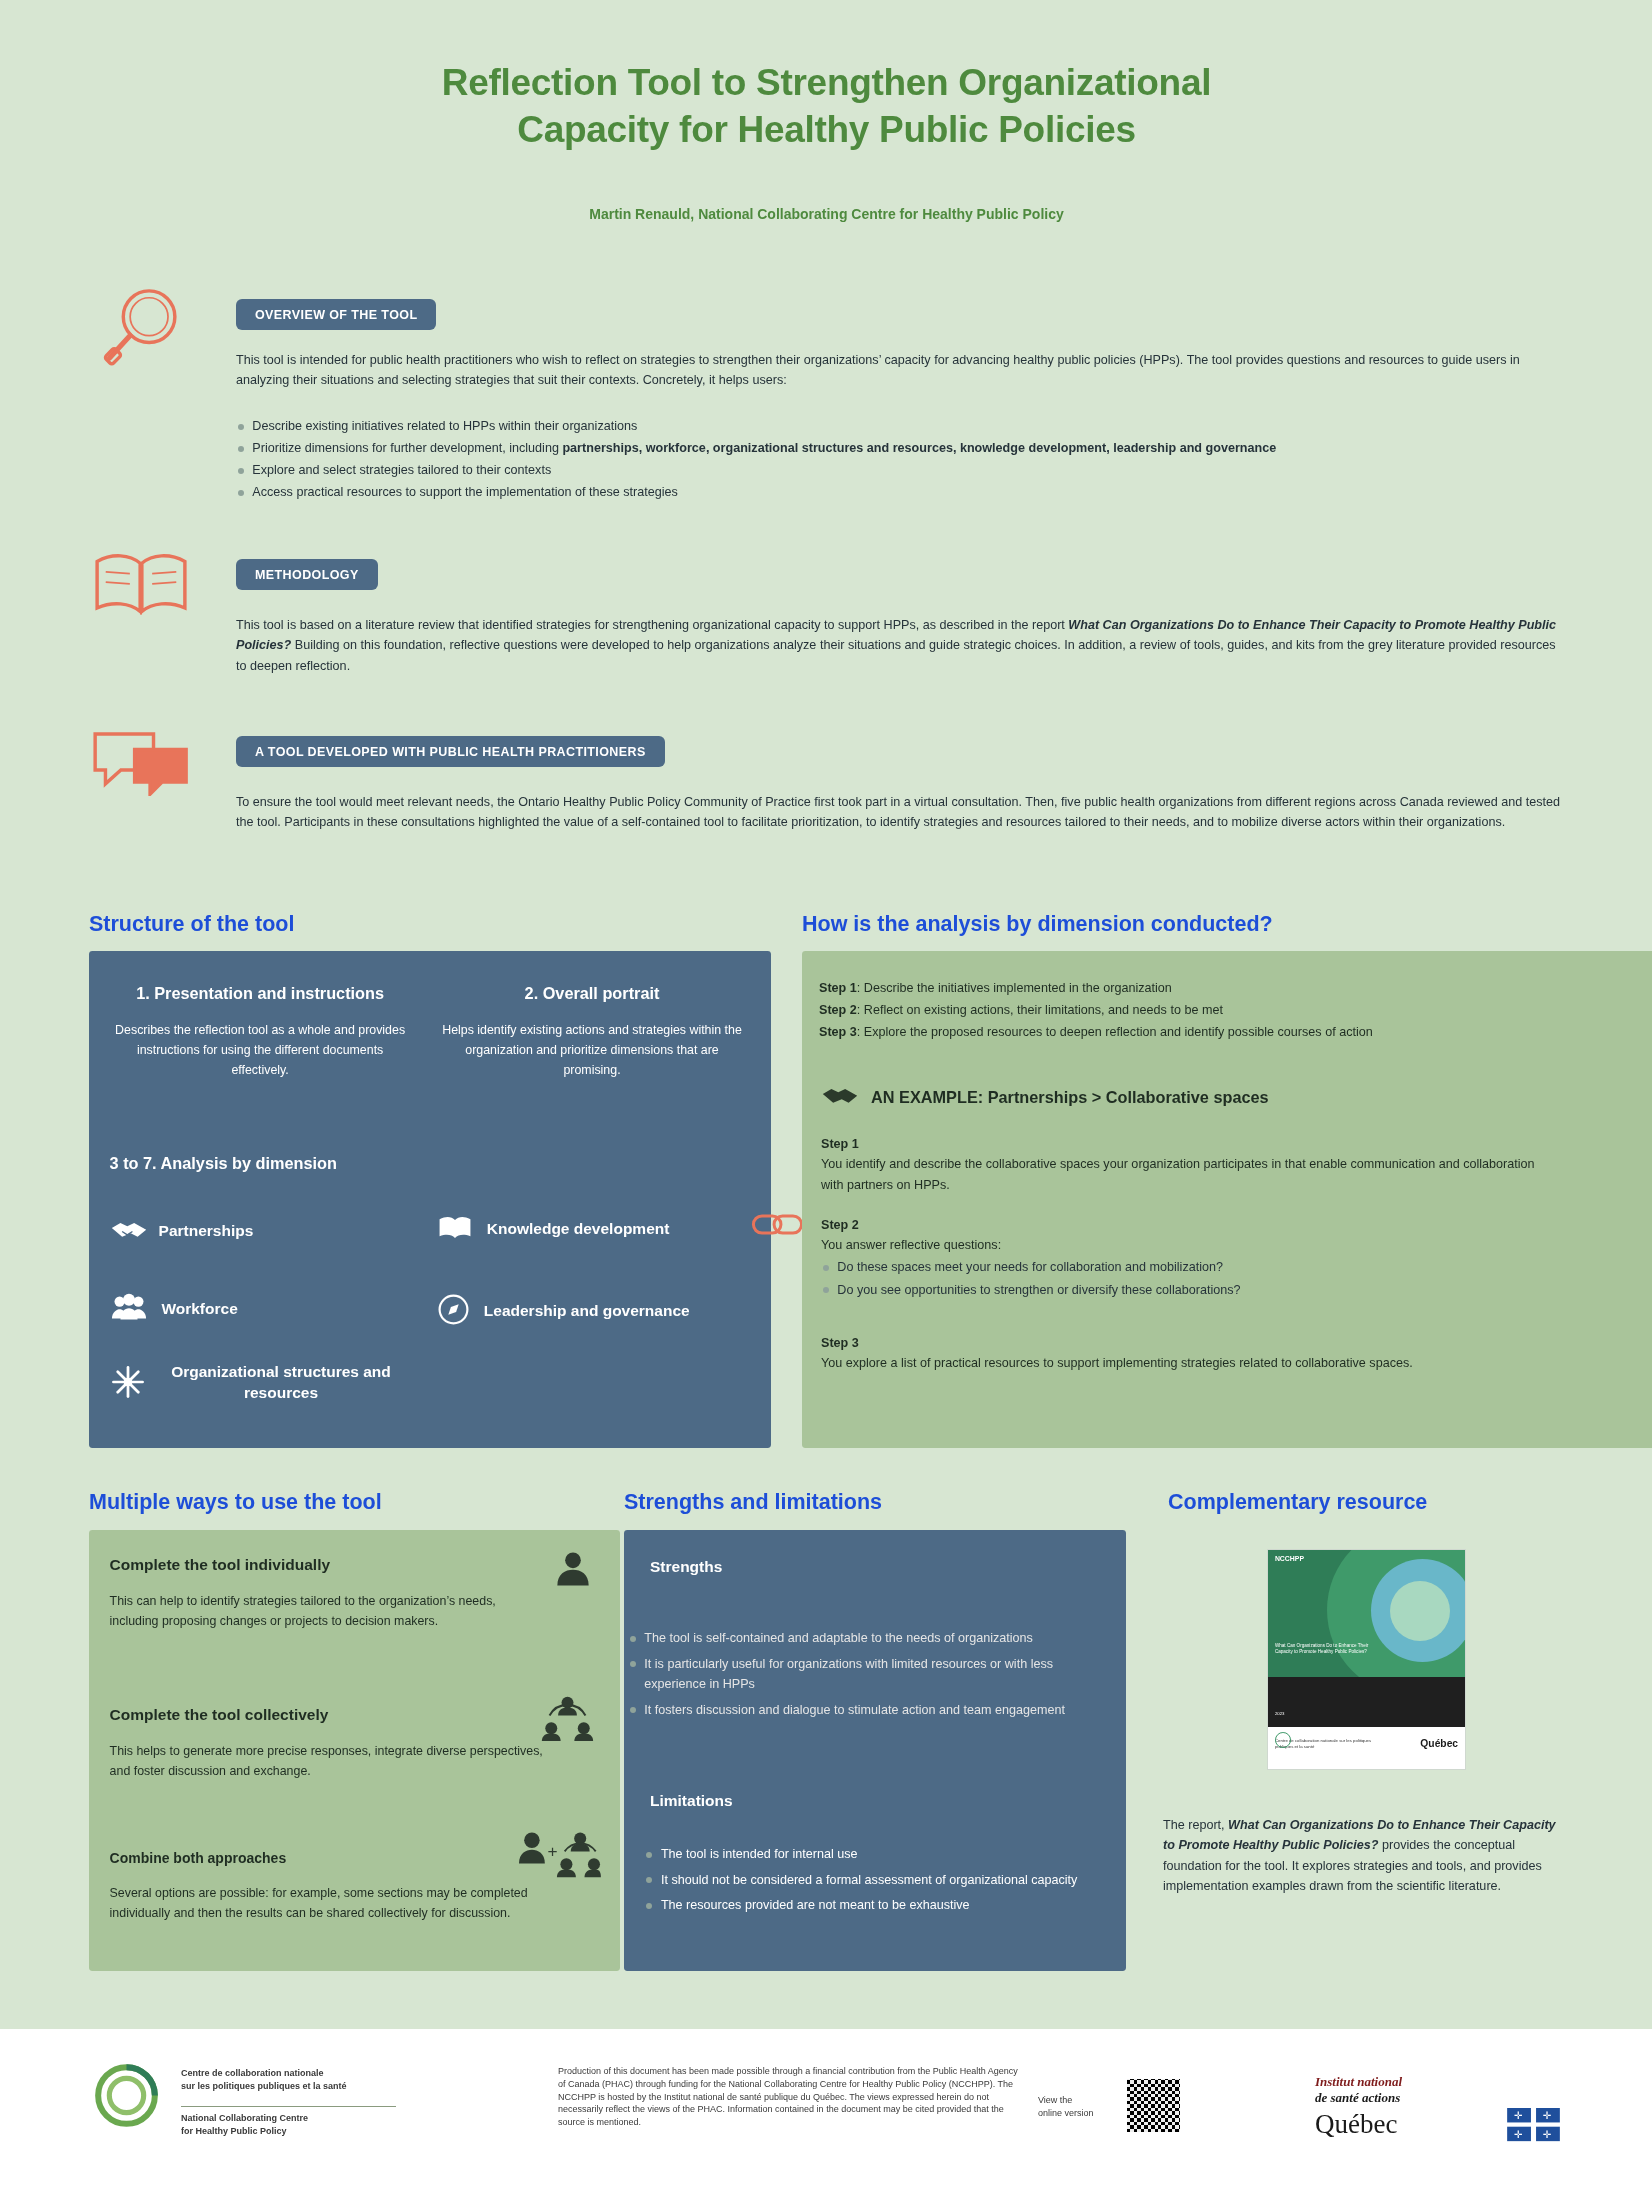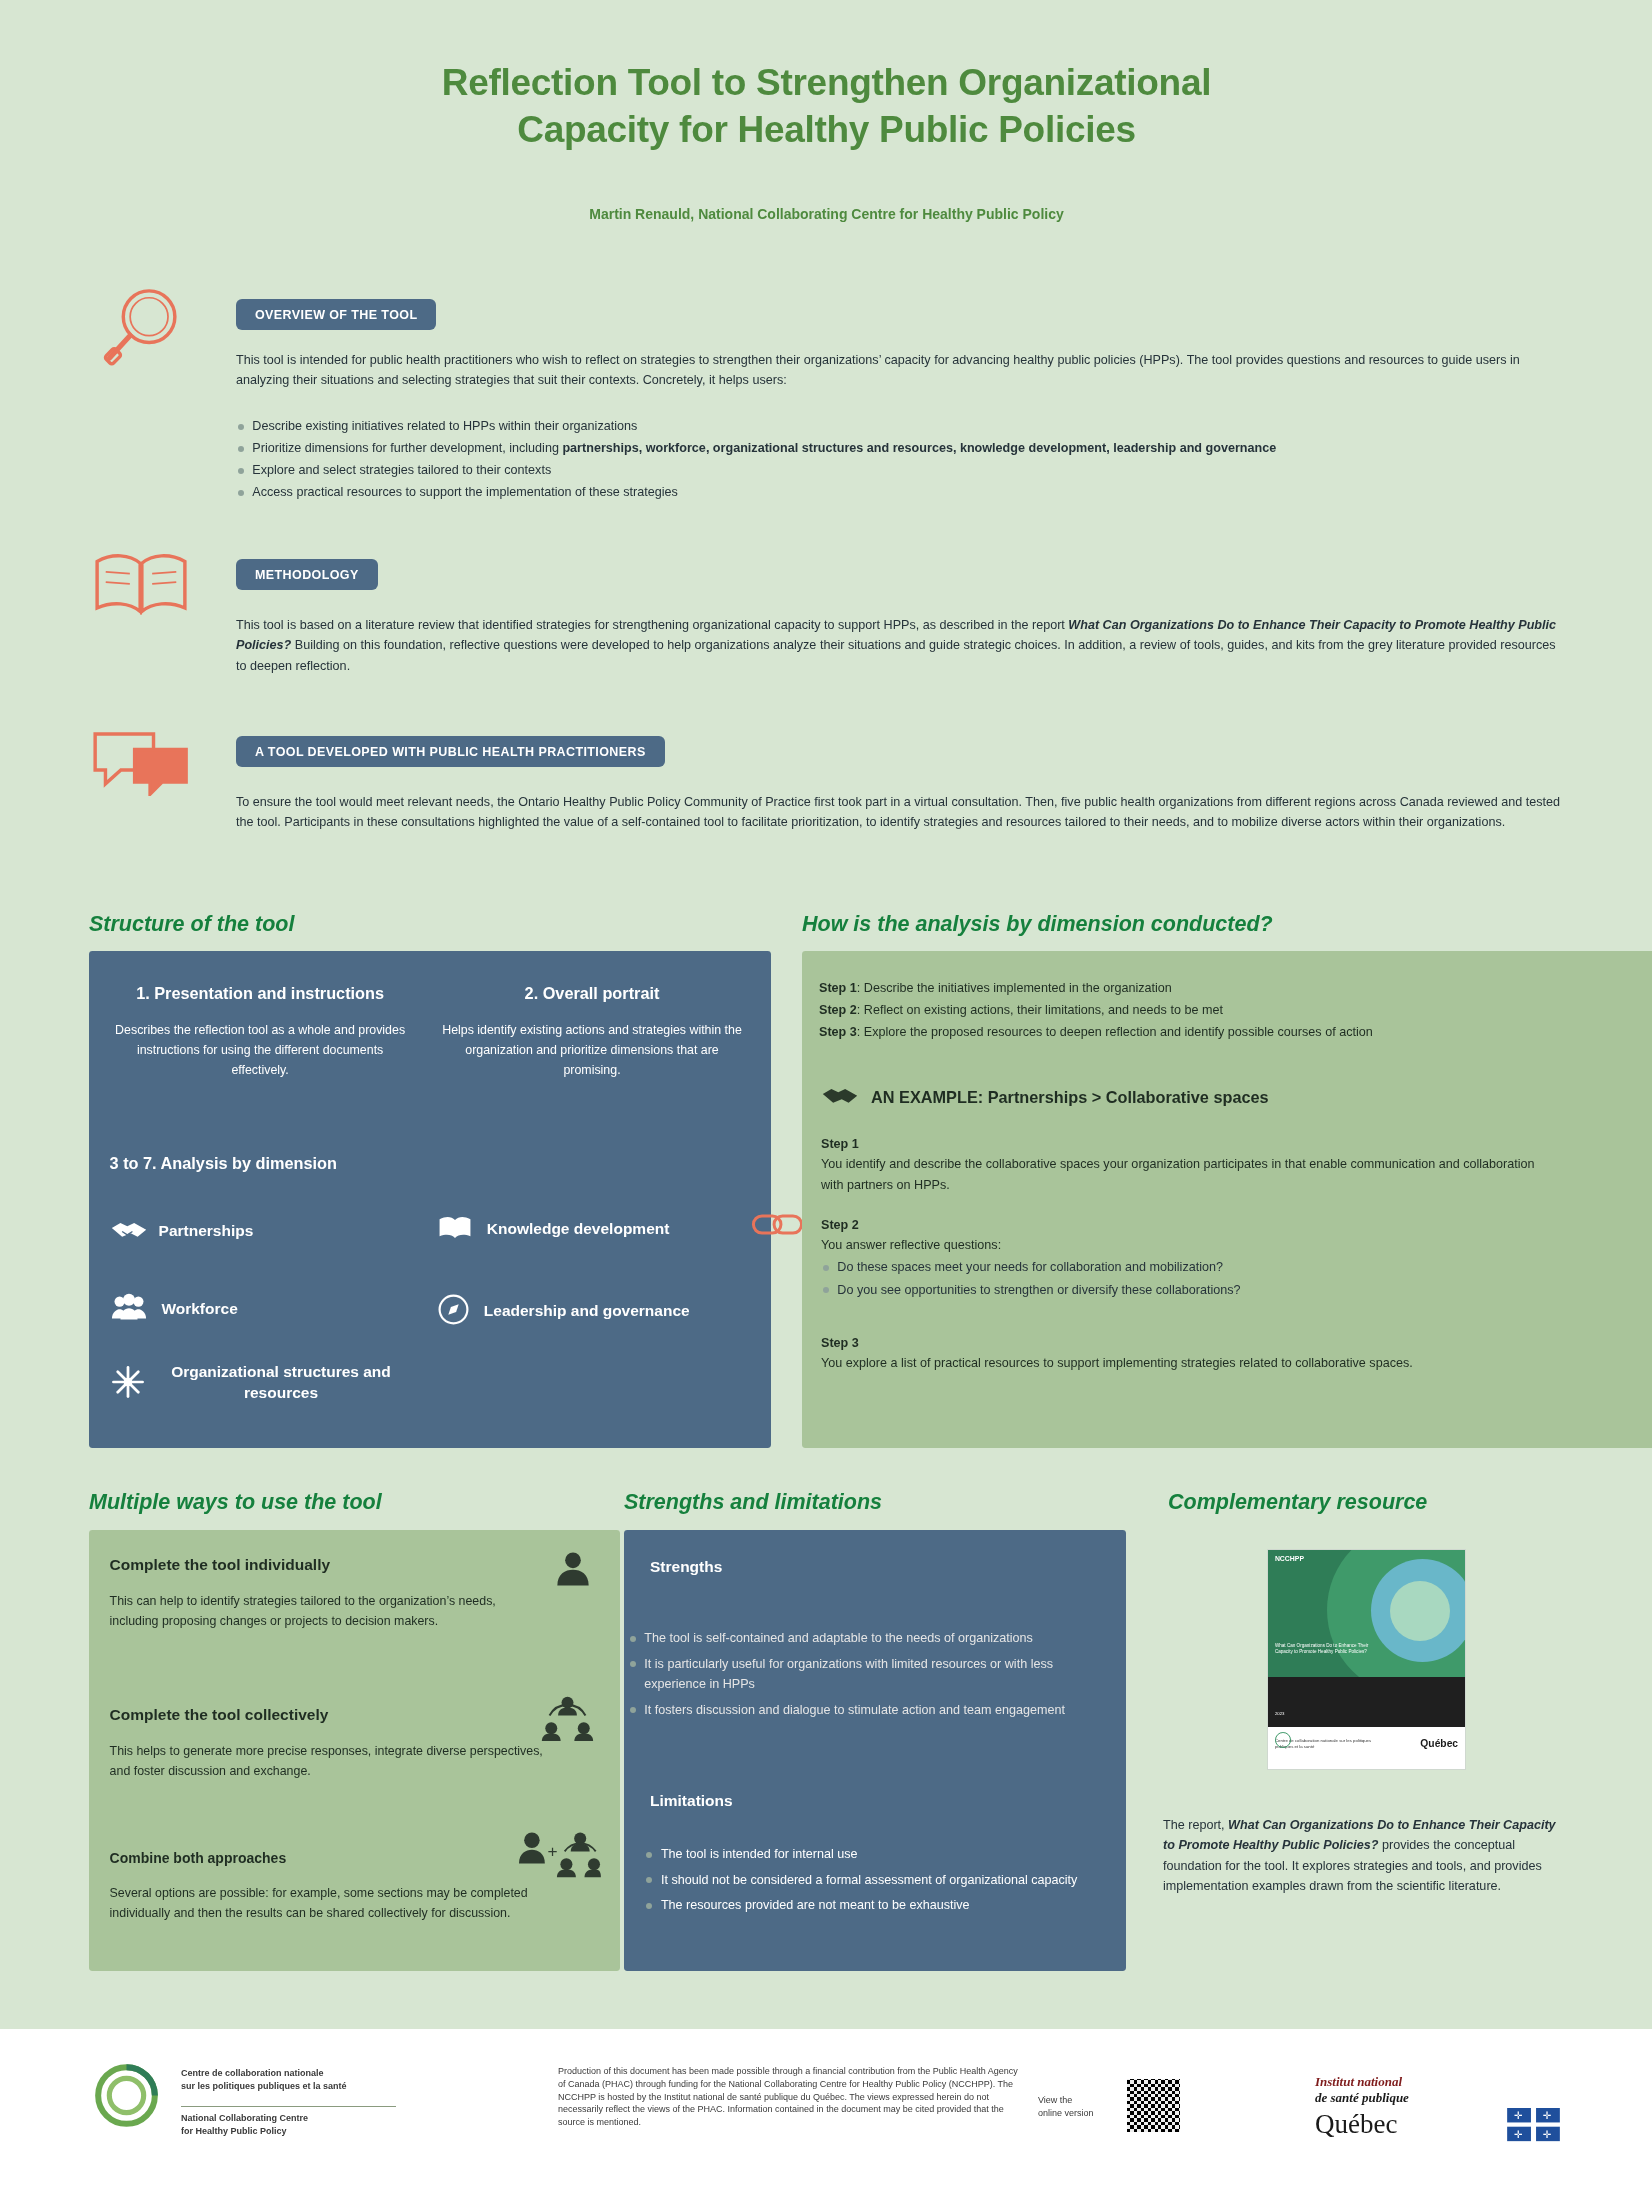--- a/index.html
+++ b/index.html
@@ -83,22 +83,21 @@
   }
   .icon-box {
     position: absolute;
   }
 
   
   .sec-title {
     position: absolute;
     font-size: 21.5px;
     font-weight: bold;
-    color: #15803d;
-    font-style: italic;
+    color: #1d4ed8;
   }
 
   
   .panel-blue {
     position: absolute;
     background: #4d6a86;
     color: #ffffff;
     border-radius: 3.4px;
   }
   .panel-green {
@@ -440,21 +439,21 @@
     <div class="footer-text" style="left:558px; top:36px; width:460px;">Production of this document has been made possible through a financial contribution from the Public Health Agency of Canada (PHAC) through funding for the National Collaborating Centre for Healthy Public Policy (NCCHPP). The NCCHPP is hosted by the Institut national de santé publique du Québec. The views expressed herein do not necessarily reflect the views of the PHAC. Information contained in the document may be cited provided that the source is mentioned.</div>
 
     <div class="footer-text" style="left:1038px; top:65px; width:77px;">
       <div>View the</div>
       <div>online version</div>
     </div>
     <div class="qr" style="left:1127px; top:50px;"></div>
 
     <div style="position:absolute; left:1315px; top:45px;">
       <div style="font-size:13px; font-weight:bold; font-style:italic; color:#7f1d1d; font-family:'Liberation Serif', serif;">Institut national</div>
-      <div style="font-size:13px; font-weight:bold; font-style:italic; color:#1a1a1a; font-family:'Liberation Serif', serif;">de santé publique</div>
+      <div style="font-size:13px; font-weight:bold; font-style:italic; color:#1a1a1a; font-family:'Liberation Serif', serif;">de santé actions</div>
       <div style="font-size:27px; color:#1a1a1a; margin-top:3.4px; font-family:'Liberation Serif', serif;">Québec</div>
     </div>
     <div style="position:absolute; left:1507px; top:79px;">
       <svg width="53" height="34" viewBox="0 0 62 40">
         <rect x="0" y="0" width="28" height="17" fill="#1f4f9c"></rect>
           <rect x="34" y="0" width="28" height="17" fill="#1f4f9c"></rect>
         <rect x="0" y="22" width="28" height="17" fill="#1f4f9c"></rect>
           <rect x="34" y="22" width="28" height="17" fill="#1f4f9c"></rect>
         <text x="8" y="13" font-size="12" fill="#ffffff" font-family="Liberation Sans, sans-serif">✛</text>
         <text x="42" y="13" font-size="12" fill="#ffffff" font-family="Liberation Sans, sans-serif">✛</text>

